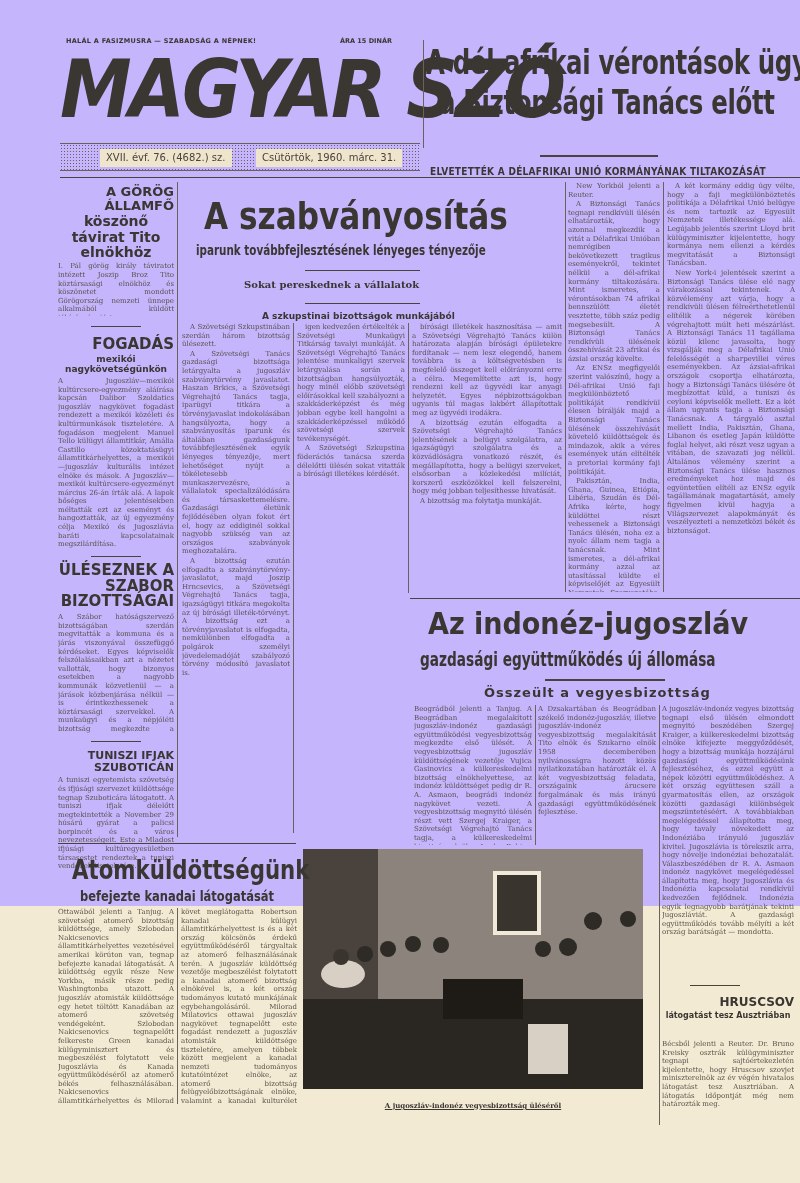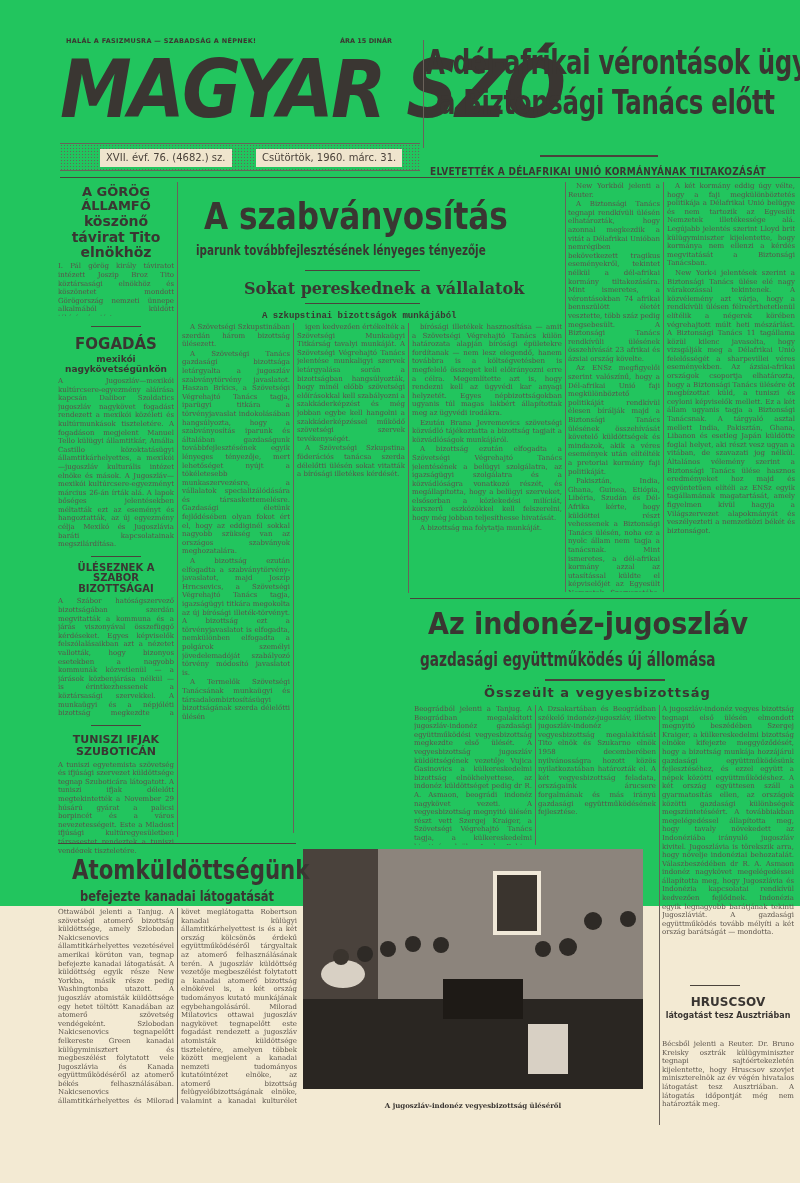--- a/index.html
+++ b/index.html
@@ -1,32 +1,32 @@
 <!DOCTYPE html>
 <html><head>
 <meta charset="utf-8">
 <style>
   * { box-sizing: border-box; margin: 0; padding: 0; }
   html, body { width: 800px; height: 1183px; background: #f3ead3; overflow: hidden; }
   body { position: relative; font-family: "DejaVu Serif", serif; color: #3a3530; }
-  .page { position: absolute; left: 0; top: 0; width: 800px; height: 906px; background: #22c55e; }
+  .page { position: absolute; left: 0; top: 0; width: 800px; height: 906px; background: #c4b5fd; }
   .abs { position: absolute; }
   .slogan { left: 66px; top: 37px; font-size: 6.5px; font-weight: bold; letter-spacing: 0.3px; color: #3c3530; font-family: "DejaVu Sans", sans-serif; }
   .price { left: 340px; top: 37px; font-size: 6.5px; font-weight: bold; color: #3c3530; font-family: "DejaVu Sans", sans-serif; }
   .masthead { left: 60px; top: 40px; width: 360px; height: 100px; font-family: "DejaVu Sans", sans-serif; font-weight: 900; font-style: italic; font-size: 80px; color: #3a3632; letter-spacing: -3px; line-height: 100px; transform: scaleX(0.9); transform-origin: left center; white-space: nowrap; }
   .issuebar { left: 60px; top: 143px; width: 360px; height: 28px;
     background-image: radial-gradient(#6a625a 0.8px, transparent 1px); background-size: 3px 3px; border-top: 1px solid #6a625a; border-bottom: 1px solid #6a625a; }
   .issuebox { position: absolute; top: 5px; height: 18px; background: #efe5cd; font-family: "DejaVu Sans", sans-serif; font-size: 10px; color: #4a423a; line-height: 18px; padding: 0 6px; }
   .rule { background: #4a433c; }
   .vrule { background: #6a625a; width: 1px; }
   .head1 { left: 426px; top: 42px; width: 370px; font-family: "DejaVu Sans", sans-serif; font-weight: 900; font-size: 34px; line-height: 40px; color: #3a3632; transform: scaleX(0.72); transform-origin: left top; white-space: nowrap; letter-spacing: -0.5px; width: 520px; }
   .sub1 { left: 430px; top: 166px; width: 370px; font-family: "DejaVu Sans", sans-serif; font-weight: bold; font-size: 10px; color: #3a3632; letter-spacing: 0.3px; transform: scaleX(0.9); transform-origin: left top; white-space: nowrap; }
   .bodytext { font-size: 7px; line-height: 8.6px; color: #5a524a; text-align: justify; hyphens: auto; overflow: hidden; font-family: "DejaVu Serif", serif; }
   .bodytext p { text-indent: 8px; margin-bottom: 1px; }
-  .side-h { font-family: "DejaVu Sans", sans-serif; font-weight: 900; text-align: center; color: #3a3632; line-height: 1.05; }
+  .side-h { font-family: "DejaVu Sans", sans-serif; font-weight: 900; text-align: right; color: #3a3632; line-height: 1.05; }
   .side-sub { font-family: "DejaVu Sans", sans-serif; font-weight: bold; text-align: center; color: #3a3632; line-height: 1.1; }
   .big-head { font-family: "DejaVu Sans", sans-serif; font-weight: 900; color: #3a3632; white-space: nowrap; transform-origin: left top; }
   .photo { background: linear-gradient(180deg, #6e6660 0%, #8a827a 30%, #5a524c 60%, #2a2622 100%); overflow: hidden; }
   .caption { font-size: 7px; color: #3a3632; font-weight: bold; text-align: center; font-family: "DejaVu Serif", serif; }
 </style>
 </head>
 <body>
 
 <div class="page">
 
@@ -66,50 +66,48 @@
     <div class="side-h" style="font-size:13px;">A GÖRÖG ÁLLAMFŐ</div>
     <div class="side-sub" style="font-size:14px; margin:2px 0;">köszönő távirat Tito elnökhöz</div>
     <div class="bodytext" style="height:54px;">I. Pál görög király táviratot intézett Joszip Broz Tito köztársasági elnökhöz és köszönetet mondott Görögország nemzeti ünnepe alkalmából küldött jókívánságaiért.</div>
     <div class="rule" style="width:50px; height:1px; margin:10px auto;"></div>
 
     <div class="side-h" style="font-size:15px;">FOGADÁS</div>
     <div class="side-sub" style="font-size:9px; margin:2px 0;">mexikói nagykövetségünkön</div>
     <div class="bodytext" style="height:173px;">A Jugoszláv—mexikói kultúrcsere-egyezmény aláírása kapcsán Dalibor Szoldatics jugoszláv nagykövet fogadást rendezett a mexikói közéleti és kultúrmunkások tiszteletére. A fogadáson megjelent Manuel Tello külügyi államtitkár, Amália Castillo közoktatásügyi államtitkárhelyettes, a mexikói—jugoszláv kulturális intézet elnöke és mások. A Jugoszláv—mexikói kultúrcsere-egyezményt március 26-án írták alá. A lapok bőséges jelentésekben méltatták ezt az eseményt és hangoztatták, az új egyezmény célja Mexikó és Jugoszlávia baráti kapcsolatainak megszilárdítása.</div>
     <div class="rule" style="width:50px; height:1px; margin:6px auto;"></div>
 
-    <div class="side-h" style="font-size:10px;">ÜLÉSEZNEK A SZABOR BIZOTTSÁGAI</div>
+    <div class="side-h" style="font-size:15px;">ÜLÉSEZNEK A SZABOR BIZOTTSÁGAI</div>
     <div class="bodytext" style="height:120px; margin-top:3px;">A Szábor hatóságszervező bizottságában szerdán megvitatták a kommuna és a járás viszonyával összefüggő kérdéseket. Egyes képviselők felszólalásaikban azt a nézetet vallották, hogy bizonyos esetekben a nagyobb kommunák közvetlenül — a járások közbenjárása nélkül — is érintkezhessenek a köztársasági szervekkel. A munkaügyi és a népjóléti bizottság megkezdte a végrehajtó tanács múlt évi jelentésének letárgyalását.</div>
     <div class="rule" style="width:50px; height:1px; margin:8px auto;"></div>
 
     <div class="side-h" style="font-size:11px;">TUNISZI IFJAK SZUBOTICÁN</div>
     <div class="bodytext" style="height:92px; margin-top:3px;">A tuniszi egyetemista szövetség és ifjúsági szervezet küldöttsége tegnap Szuboticára látogatott. A tuniszi ifjak délelőtt megtekintették a November 29 húsárú gyárat a palicsi borpincét és a város nevezetességeit. Este a Mladost ifjúsági kultúregyesületben társasestet rendeztek a tuniszi vendégek tiszteletére.</div>
   </div>
 
   <div class="abs big-head" style="left:204px; top:194px; font-size:38px; transform:scaleX(0.82);">A szabványosítás</div>
   <div class="abs big-head" style="left:196px; top:242px; font-size:14px; transform:scaleX(0.74); font-weight:bold;">iparunk továbbfejlesztésének lényeges tényezője</div>
   <div class="abs rule" style="left:305px; top:270px; width:115px; height:1px;"></div>
-  <div class="abs big-head" style="left:244px; top:279px; font-size:16px; font-weight:bold; font-family:'DejaVu Serif', serif;">Sokat pereskednek a vállalatok</div>
+  <div class="abs big-head" style="left:244px; top:279px; font-size:10px; font-weight:bold; font-family:'DejaVu Serif', serif;">Sokat pereskednek a vállalatok</div>
   <div class="abs rule" style="left:305px; top:303px; width:115px; height:1px;"></div>
-  <div class="abs big-head" style="left:262px; top:311px; font-size:9px; font-weight:bold;font-family:Liberation Mono, monospace;">A szkupstinai bizottságok munkájából</div>
+  <div class="abs big-head" style="left:262px; top:311px; font-size:9px; font-weight:bold;">A szkupstinai bizottságok munkájából</div>
 
   <div class="abs bodytext" style="left:182px; top:323px; width:108px; height:512px;">
     <p>A Szövetségi Szkupstinában szerdán három bizottság ülésezett.</p>
     <p>A Szövetségi Tanács gazdasági bizottsága letárgyalta a jugoszláv szabványtörvény javaslatot. Haszan Brkics, a Szövetségi Végrehajtó Tanács tagja, iparügyi titkára a törvényjavaslat indokolásában hangsúlyozta, hogy a szabványosítás iparunk és általában gazdaságunk továbbfejlesztésének egyik lényeges tényezője, mert lehetőséget nyújt a tökéletesebb munkaszervezésre, a vállalatok specializálódására és társaskettemelésre. Gazdasági életünk fejlődésében olyan fokot ért el, hogy az eddiginél sokkal nagyobb szükség van az országos szabványok meghozatalára.</p>
     <p>A bizottság ezután elfogadta a szabványtörvény-javaslatot, majd Joszip Hrncsevics, a Szövetségi Végrehajtó Tanács tagja, igazságügyi titkára megokolta az új bírósági illeték-törvényt. A bizottság ezt a törvényjavaslatot is elfogadta, nemkülönben elfogadta a polgárok személyi jövedelemadóját szabályozó törvény módosító javaslatot is.</p>
-    <p>A Termelők Szövetségi Tanácsának munkaügyi és társadalombiztosításügyi bizottságának szerda délelőtti ülésén</p>
   </div>
   <div class="abs vrule" style="left:293px; top:323px; height:510px;"></div>
   <div class="abs bodytext" style="left:297px; top:323px; width:108px; height:505px;">
     <p>igen kedvezően értékelték a Szövetségi Munkaügyi Titkárság tavalyi munkáját. A Szövetségi Végrehajtó Tanács jelentése munkaligyi szervek letárgyalása során a bizottságban hangsúlyozták, hogy minél előbb szövetségi előírásokkal kell szabályozni a szakkáderképzést és még jobban egybe kell hangolni a szakkáderképzéssel működő szövetségi szervek tevékenységét.</p>
     <p>A Szövetségi Szkupstina föderációs tanácsa szerda délelőtti ülésén sokat vitatták a bírósági illetékes kérdését.</p>
   </div>
   <div class="abs vrule" style="left:408px; top:323px; height:270px;"></div>
   <div class="abs bodytext" style="left:412px; top:323px; width:150px; height:268px;">
     <p>bírósági illetékek hasznosítása — amit a Szövetségi Végrehajtó Tanács külön határozata alapján bírósági épületekre fordítanak — nem lesz elegendő, hanem továbbra is a költségvetésben is megfelelő összeget kell előirányozni erre a célra. Megemlítette azt is, hogy rendezni kell az ügyvédi kar anyagi helyzetét. Egyes népbizottságokban ugyanis túl magas lakbért állapítottak meg az ügyvédi irodákra.</p>
-    <p>Ezután Brana Jevremovics szövetségi közvádló tájékoztatta a bizottság tagjait a közvádlóságok munkájáról.</p>
     <p>A bizottság ezután elfogadta a Szövetségi Végrehajtó Tanács jelentésének a belügyi szolgálatra, az igazságügyi szolgálatra és a közvádlóságra vonatkozó részét, és megállapította, hogy a belügyi szerveket, elsősorban a közlekedési milíciát, korszerű eszközökkel kell felszerelni, hogy még jobban teljesíthesse hivatását.</p>
     <p>A bizottság ma folytatja munkáját.</p>
   </div>
 
   <div class="abs rule" style="left:410px; top:598px; width:390px; height:1px;"></div>
   <div class="abs big-head" style="left:428px; top:606px; font-size:30px; transform:scaleX(0.9);">Az indonéz-jugoszláv</div>
   <div class="abs big-head" style="left:420px; top:648px; font-size:19px; transform:scaleX(0.72);">gazdasági együttműködés új állomása</div>
   <div class="abs rule" style="left:545px; top:679px; width:120px; height:2px;"></div>
   <div class="abs big-head" style="left:484px; top:685px; font-size:13px; letter-spacing:1px;">Összeült a vegyesbizottság</div>
 
@@ -133,21 +131,21 @@
       <circle cx="110" cy="95" r="8" fill="#2e2a26"></circle>
       <circle cx="138" cy="96" r="8" fill="#2e2a26"></circle>
       <circle cx="240" cy="100" r="8" fill="#2e2a26"></circle>
       <circle cx="265" cy="98" r="9" fill="#2e2a26"></circle>
       <circle cx="290" cy="72" r="9" fill="#2e2a26"></circle>
       <circle cx="325" cy="70" r="8" fill="#2e2a26"></circle>
       <rect x="140" y="130" width="80" height="40" fill="#1e1a16"></rect>
       <rect x="225" y="175" width="40" height="50" fill="#d8d0c4"></rect>
     </svg>
   </div>
-  <div class="abs caption" style="left:303px; top:1101px; width:340px;">A jugoszláv-indonéz vegyesbizottság üléséről</div>
+  <div class="abs caption" style="left:303px; top:1101px; width:340px;text-decoration:underline;">A jugoszláv-indonéz vegyesbizottság üléséről</div>
 
   <div class="abs rule" style="left:58px; top:843px; width:238px; height:1px;"></div>
   <div class="abs big-head" style="left:72px; top:855px; font-size:26px; transform:scaleX(0.82);">Atomküldöttségünk</div>
   <div class="abs big-head" style="left:80px; top:888px; font-size:14px; transform:scaleX(0.82);">befejezte kanadai látogatását</div>
   <div class="abs bodytext" style="left:58px; top:908px; width:116px; height:198px;">Ottawából jelenti a Tanjug. A szövetségi atomerő bizottság küldöttsége, amely Szlobodan Nakicsenovics államtitkárhelyettes vezetésével amerikai körúton van, tegnap befejezte kanadai látogatását. A küldöttség egyik része New Yorkba, másik része pedig Washingtonba utazott. A jugoszláv atomisták küldöttsége egy hetet töltött Kanadában az atomerő szövetség vendégeként. Szlobodan Nakicsenovics tegnapelőtt felkereste Green kanadai külügyminisztert és megbeszélést folytatott vele Jugoszlávia és Kanada együttműködéséről az atomerő békés felhasználásában. Nakicsenovics államtitkárhelyettes és Milorad Milatovics ottawai jugoszláv nagy-</div>
   <div class="abs vrule" style="left:177px; top:908px; height:196px;"></div>
   <div class="abs bodytext" style="left:181px; top:908px; width:116px; height:198px;">követ meglátogatta Robertson kanadai külügyi államtitkárhelyettest is és a két ország kölcsönös érdekű együttműködéséről tárgyaltak az atomerő felhasználásának terén. A jugoszláv küldöttség vezetője megbeszélést folytatott a kanadai atomerő bizottság elnökével is, a két ország tudományos kutató munkájának egybehangolásáról. Milorad Milatovics ottawai jugoszláv nagykövet tegnapelőtt este fogadást rendezett a jugoszláv atomisták küldöttsége tiszteletére, amelyen többek között megjelent a kanadai nemzeti tudományos kutatóintézet elnöke, az atomerő bizottság felügyelőbizottságának elnöke, valamint a kanadai kulturélet több kiváló képviselője.</div>
 
   <div class="abs rule" style="left:690px; top:985px; width:50px; height:1px;"></div>
   <div class="abs side-h" style="left:662px; top:996px; width:132px; font-size:12px;">HRUSCSOV</div>

